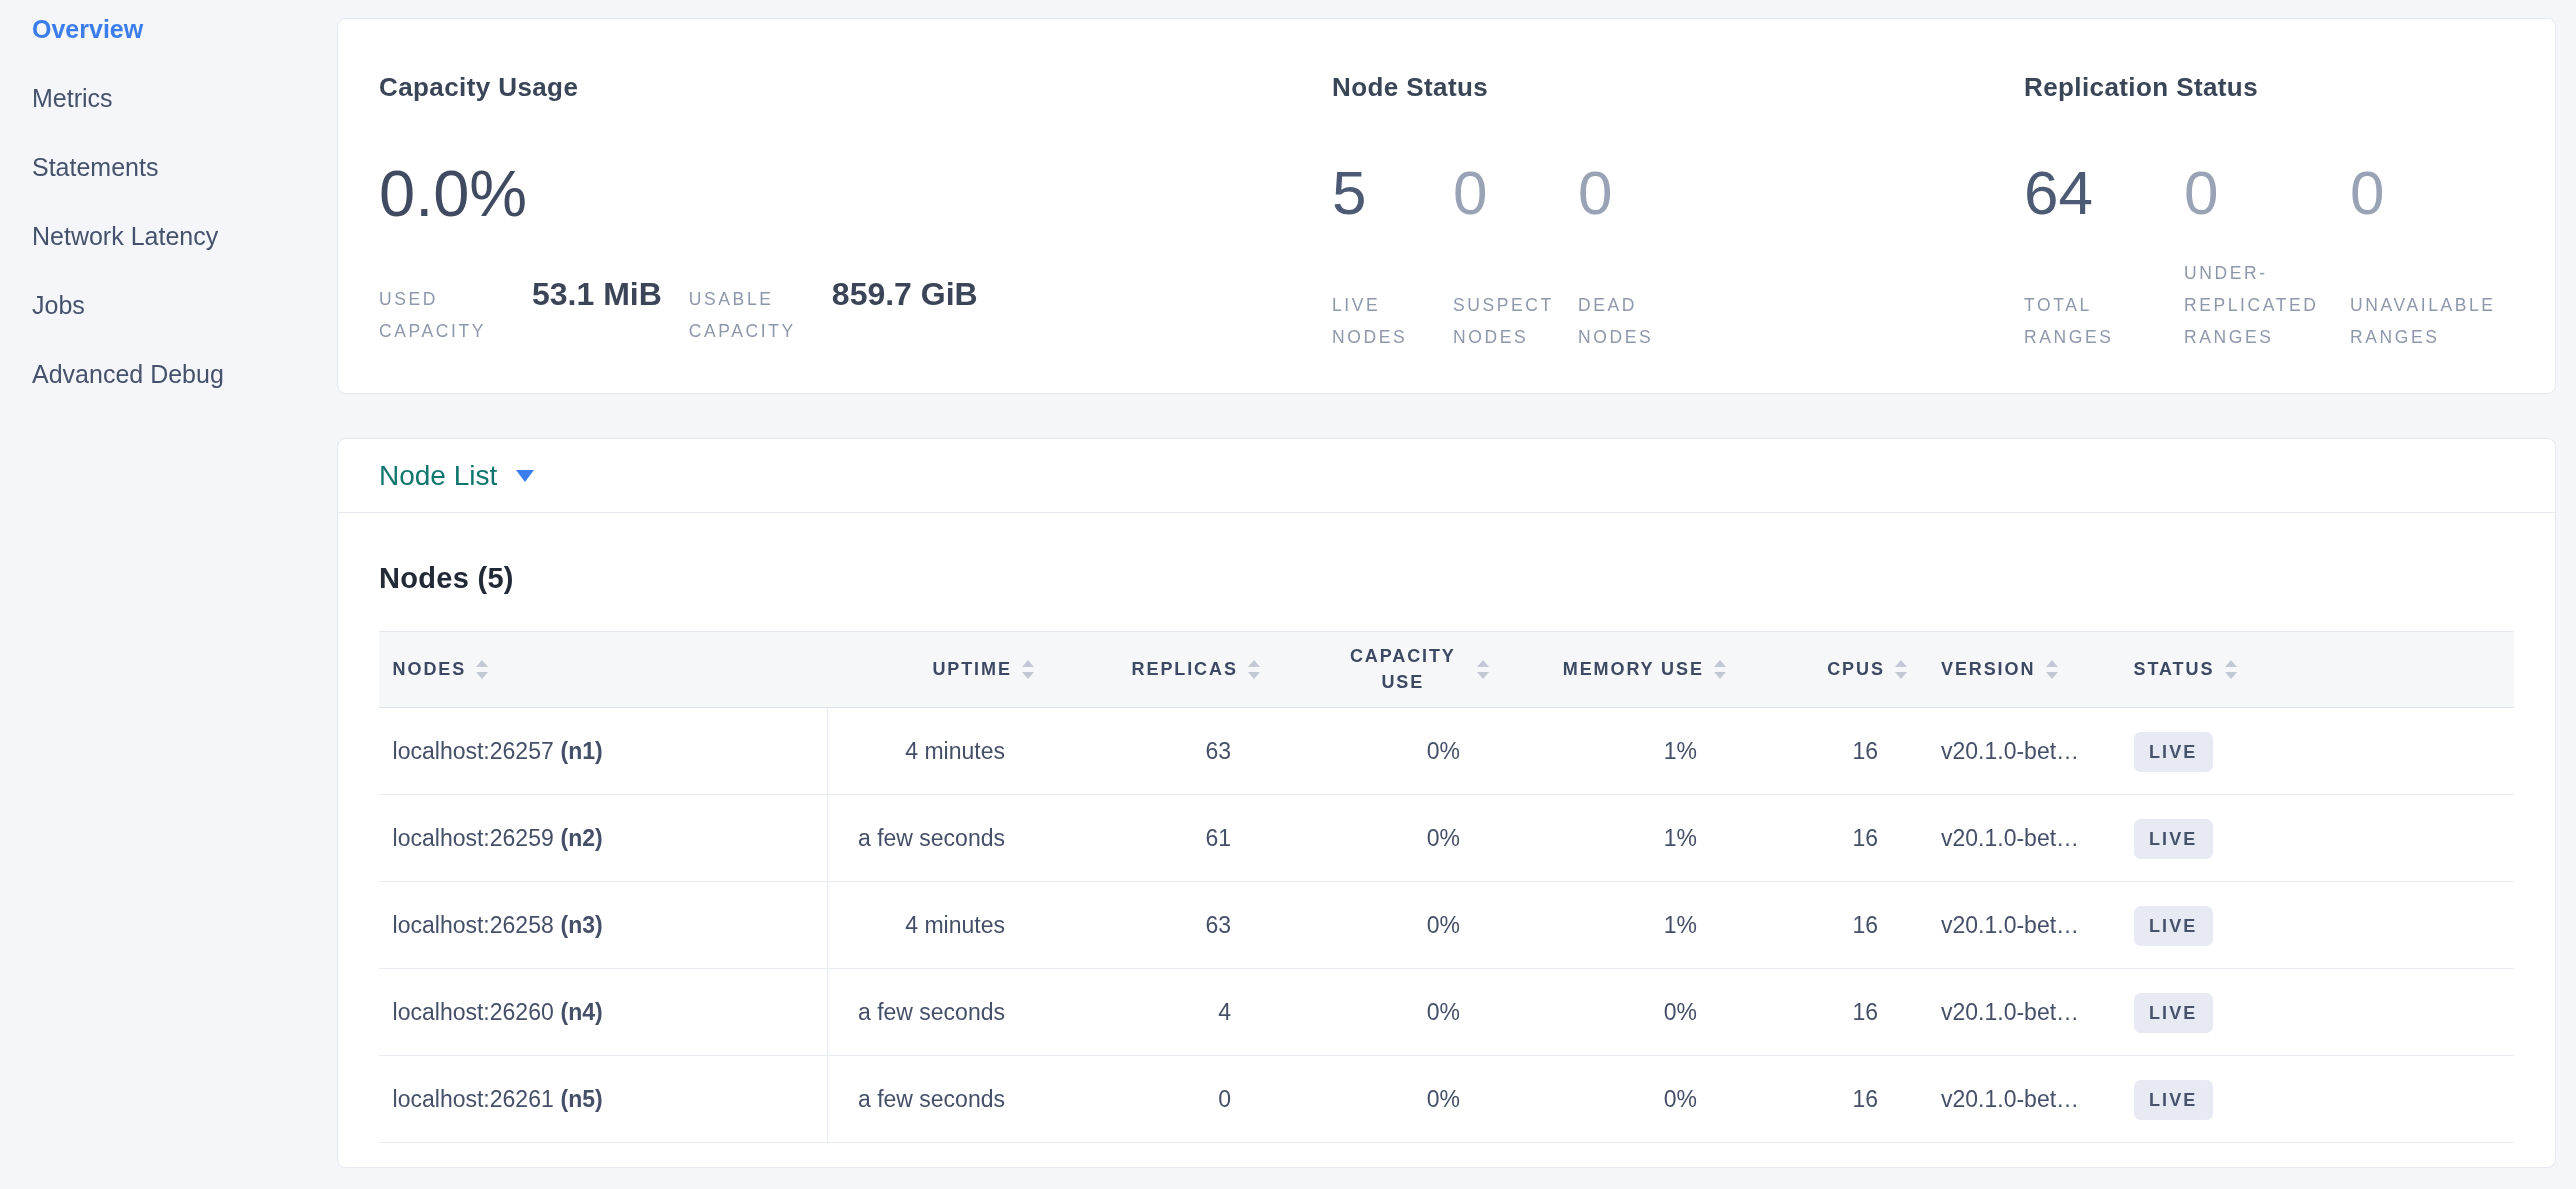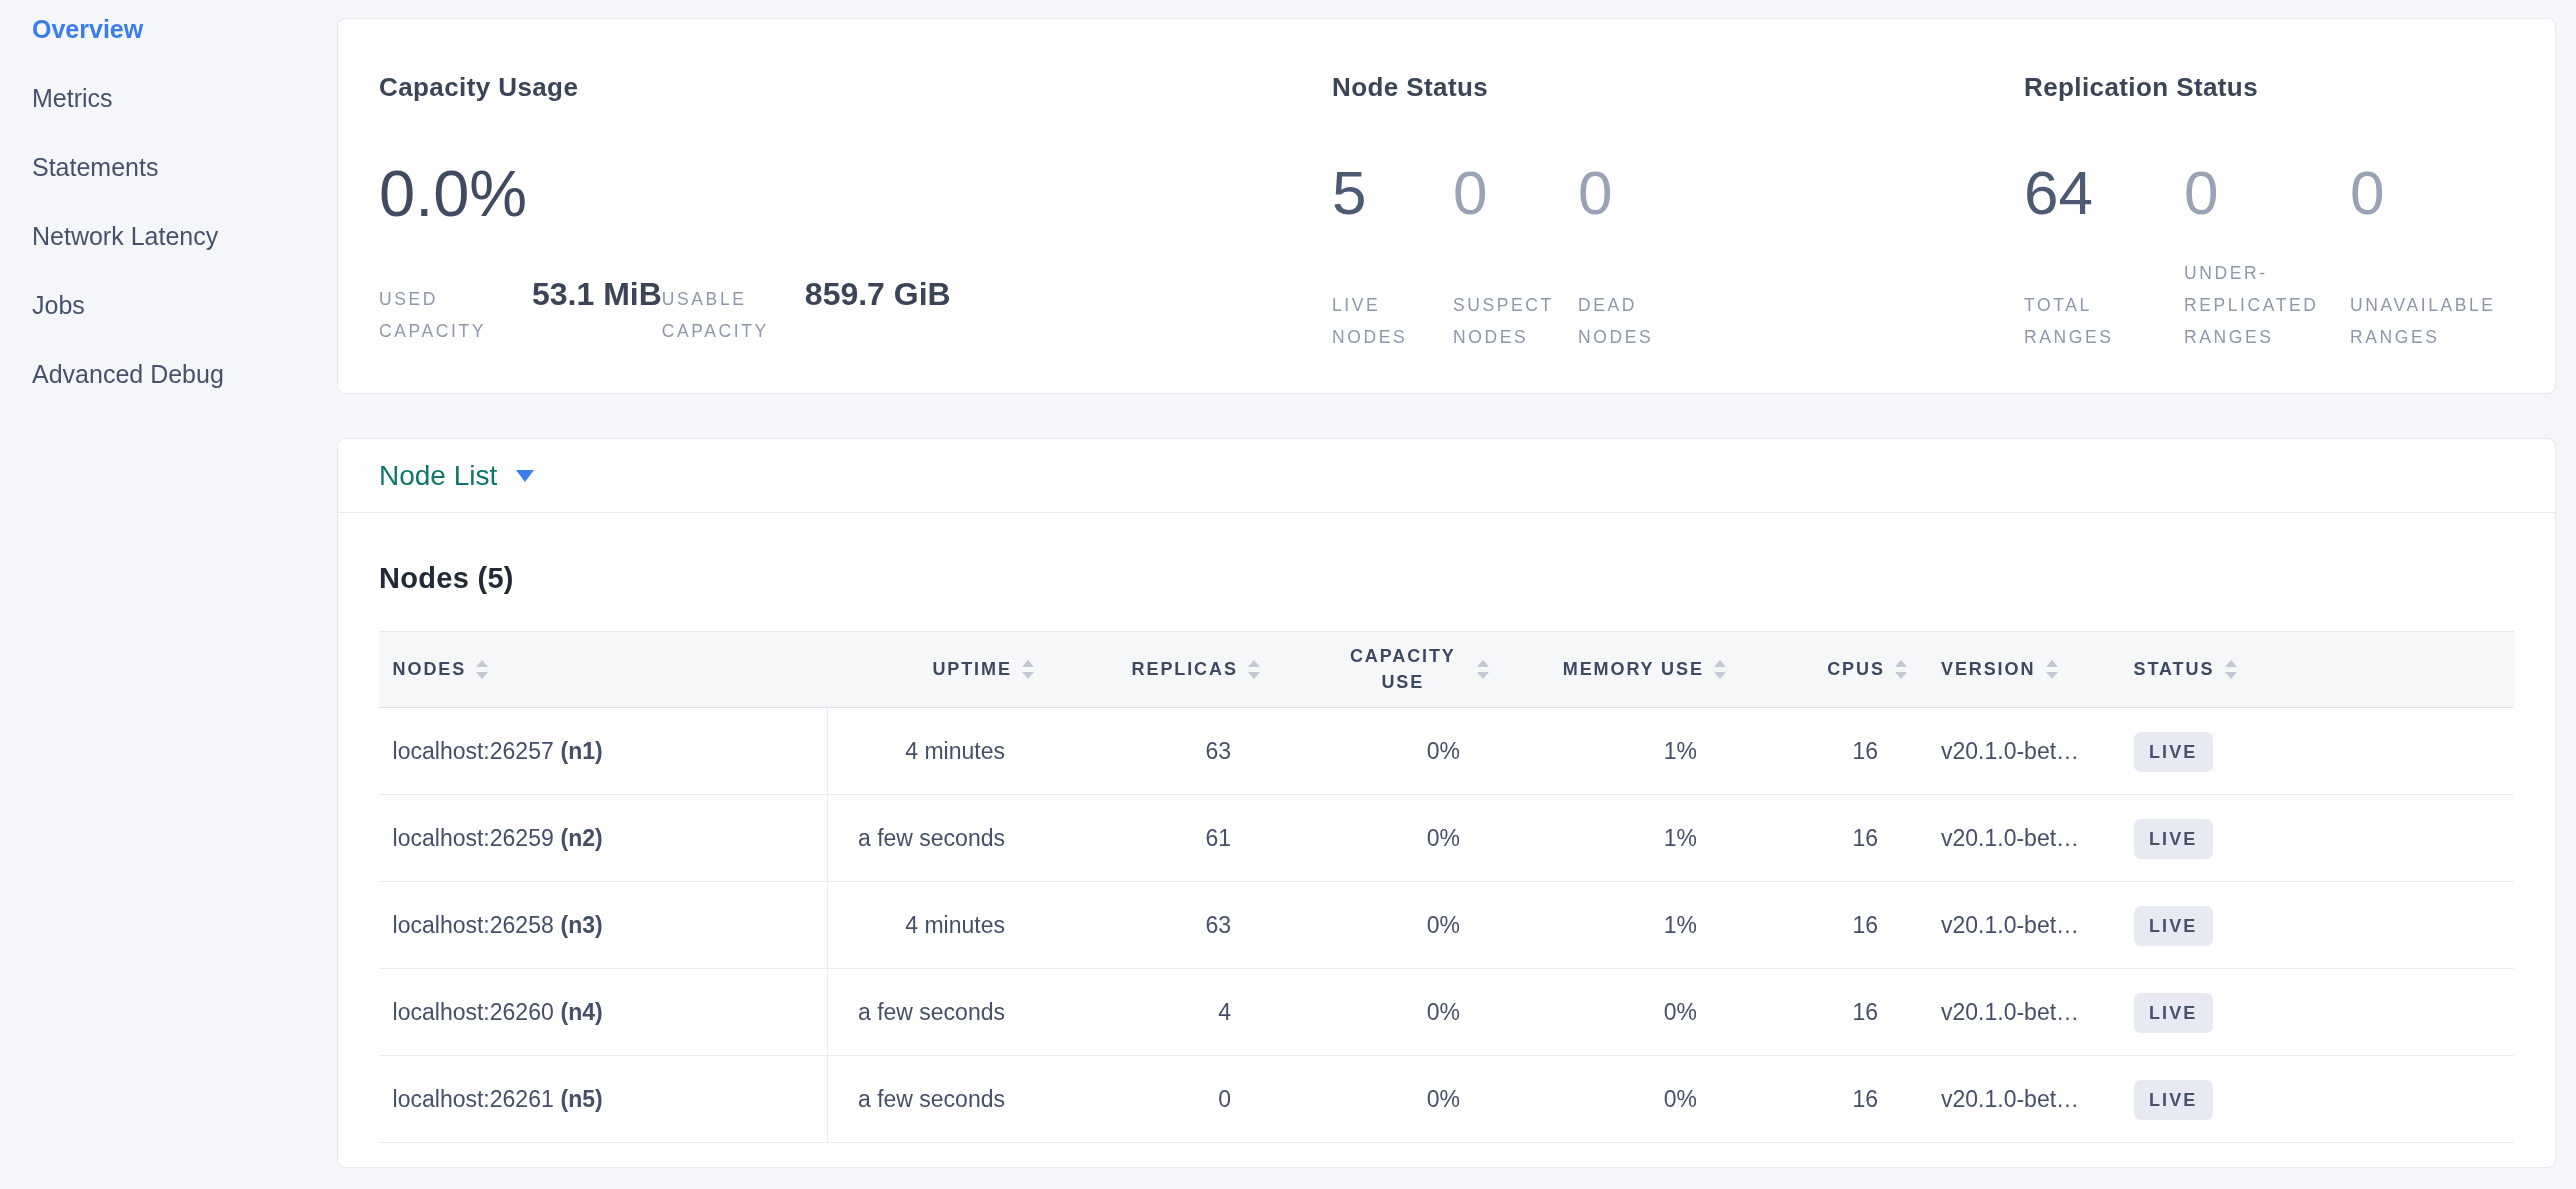--- a/index.html
+++ b/index.html
@@ -48,21 +48,21 @@
   .bar { position: relative; width: 480px; height: 23px; background: #e3e6ee; }
   .bar-dark { position: absolute; right: 0; top: 0; height: 100%; width: 15.4%; background: #c7cdda; }
   .bar-indicator { position: absolute; left: 0; top: 0; height: 100%; width: 3.4px; background: #3b7dec; }
   .ticks { position: relative; height: 12.8px; margin-top: 6px; }
   .tick { position: absolute; top: 0; width: 1.7px; height: 12px; background: #a9b1c1; }
   .axis-labels { position: relative; height: 24px; margin-top: 5.1px; }
   .axis-label { position: absolute; transform: translateX(-50%); font-size: 19px; color: #6f7a92; white-space: nowrap; }
 
   .cap-stats { display: flex; margin-top: 45px; }
   .cap-stat { display: flex; align-items: baseline; }
-  .cap-stat + .cap-stat { }
+  .cap-stat + .cap-stat { margin-left: 27px; }
   .mini-label {
     font-size: 17.5px; line-height: 32px; font-weight: 500;
     letter-spacing: 2.6px; color: #8e98ab; white-space: pre-line;
   }
   .cap-label { min-width: 136px; }
   .cap-label.usable { min-width: 126px; }
   .cap-value { font-size: 32px; font-weight: 700; color: #3b4557; margin-left: 17px; white-space: nowrap; }
 
   .stats { display: flex; margin-top: 49px; height: 197px; }
   .stat { display: flex; flex-direction: column; justify-content: space-between; }

